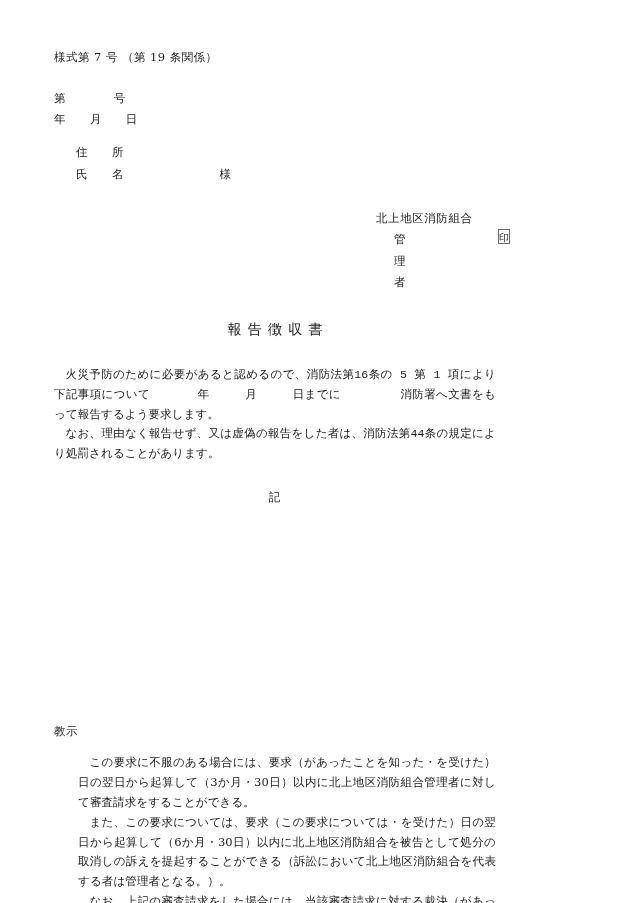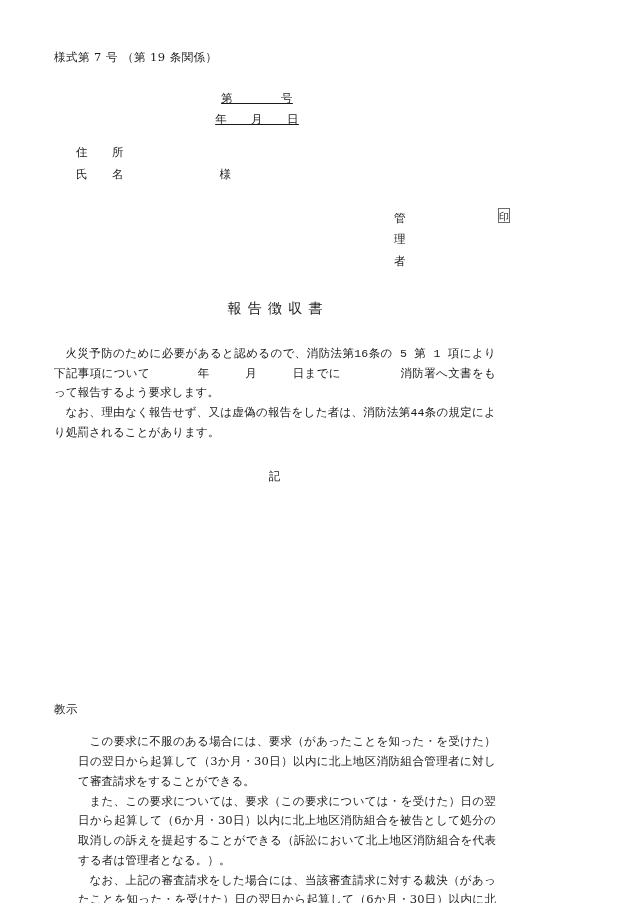--- a/index.html
+++ b/index.html
@@ -24,24 +24,23 @@
 
   
   .form-no {
     font-size: 11.5px;
     letter-spacing: 0.04em;
     margin: 0 0 20px 0;
   }
 
   
   .doc-meta {
-    text-align: center;
+    text-align: left;
     padding-right: 36px;
     line-height: 1.85;
-    text-decoration: underline;
   }
   .doc-meta div {
     letter-spacing: 0.04em;
     white-space: pre;
   }
 
   
   .addressee {
     margin-top: 12px;
     padding-left: 22px;
@@ -144,20 +143,21 @@
     <div>第　　　　号</div>
     <div>年　　月　　日</div>
   </div>
 
   <div class="addressee">
     <div>住　　所</div>
     <div>氏　　名　　　　　　　　様</div>
   </div>
 
   <div class="issuer">
+    <div class="org">北上地区消防組合</div>
     <div class="admin-row">
       <span class="admin-label">管理者</span>
       <span class="seal-box">印</span>
     </div>
   </div>
 
   <div class="doc-title">報告徴収書</div>
 
   <div class="body-block">
     <p>火災予防のために必要があると認めるので、消防法第16条の 5 第 1 項により下記事項について　　　　年　　　月　　　日までに　　　　　消防署へ文書をもって報告するよう要求します。</p>

